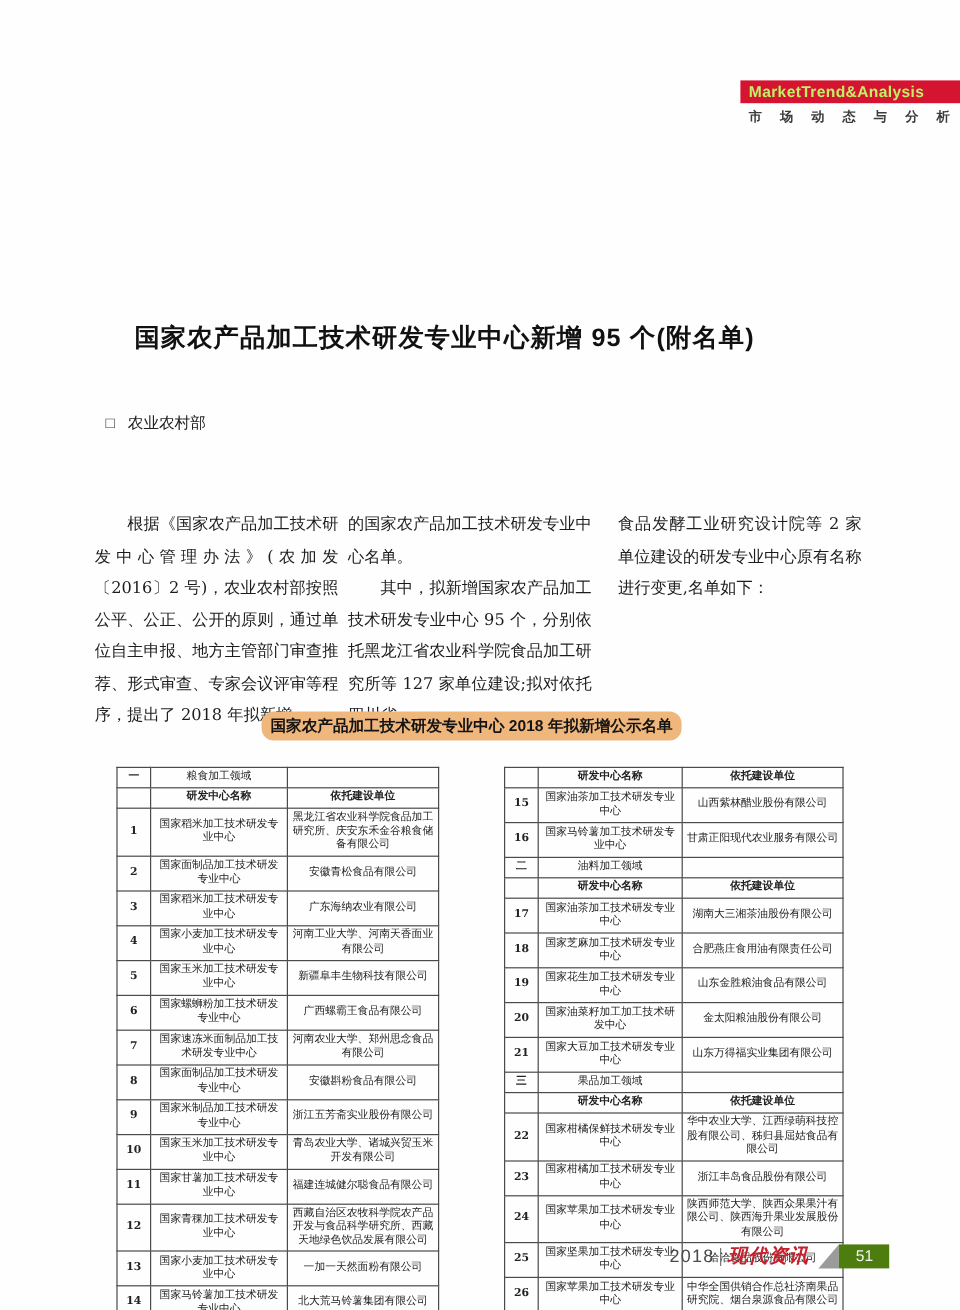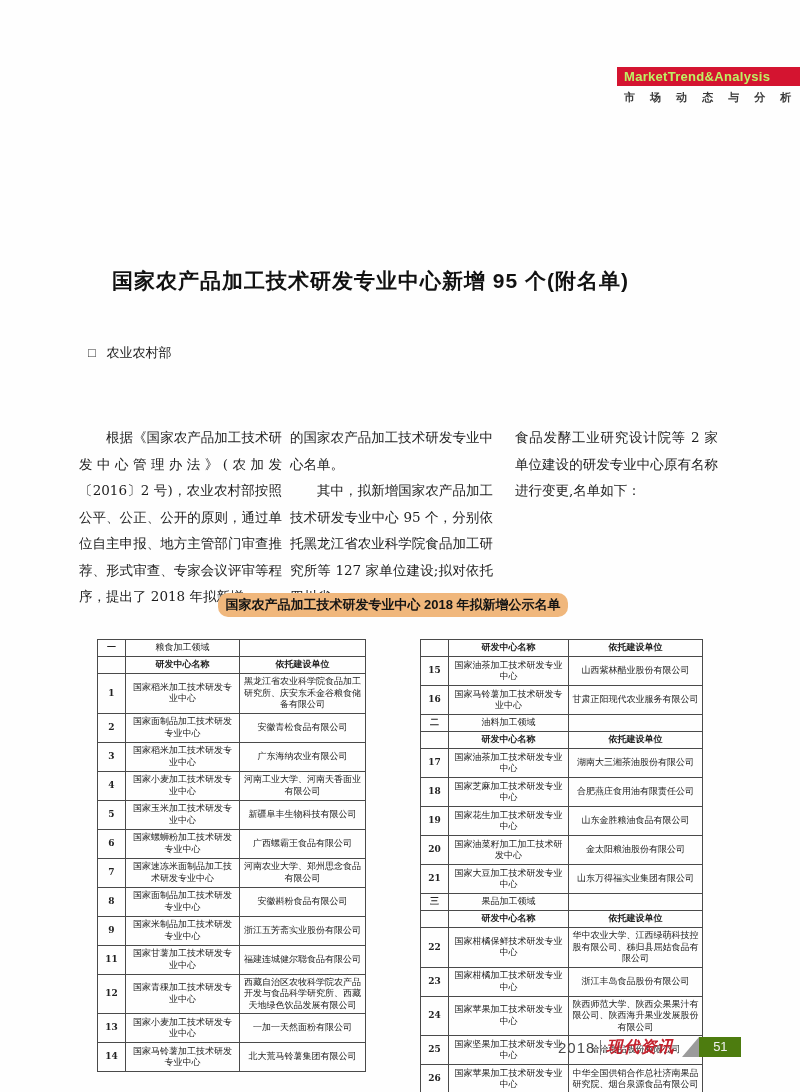--- a/index.html
+++ b/index.html
@@ -167,20 +167,25 @@
           <td class="no">8</td>
           <td class="name">国家面制品加工技术研发专业中心</td>
           <td class="unit">安徽斟粉食品有限公司</td>
         </tr>
         <tr class="data">
           <td class="no">9</td>
           <td class="name">国家米制品加工技术研发专业中心</td>
           <td class="unit">浙江五芳斋实业股份有限公司</td>
         </tr>
         <tr class="data">
+          <td class="no">10</td>
+          <td class="name">国家玉米加工技术研发专业中心</td>
+          <td class="unit">青岛农业大学、诸城兴贸玉米开发有限公司</td>
+        </tr>
+        <tr class="data">
           <td class="no">11</td>
           <td class="name">国家甘薯加工技术研发专业中心</td>
           <td class="unit">福建连城健尔聪食品有限公司</td>
         </tr>
         <tr class="data">
           <td class="no">12</td>
           <td class="name">国家青稞加工技术研发专业中心</td>
           <td class="unit">西藏自治区农牧科学院农产品开发与食品科学研究所、西藏天地绿色饮品发展有限公司</td>
         </tr>
         <tr class="data">

